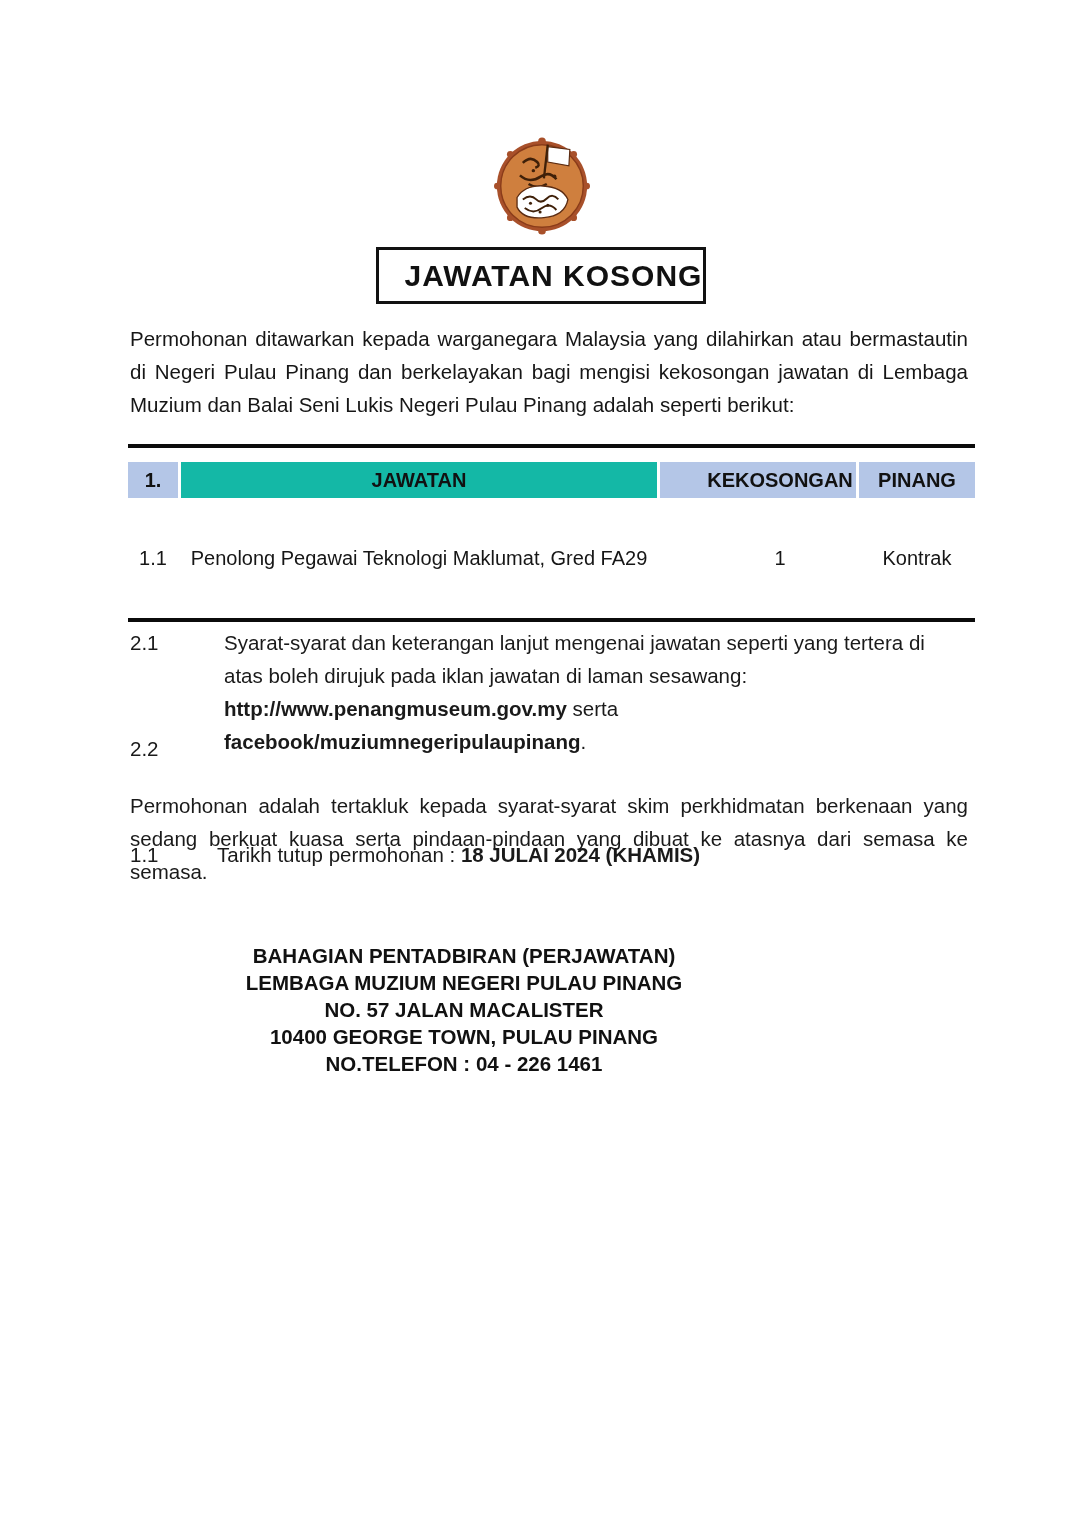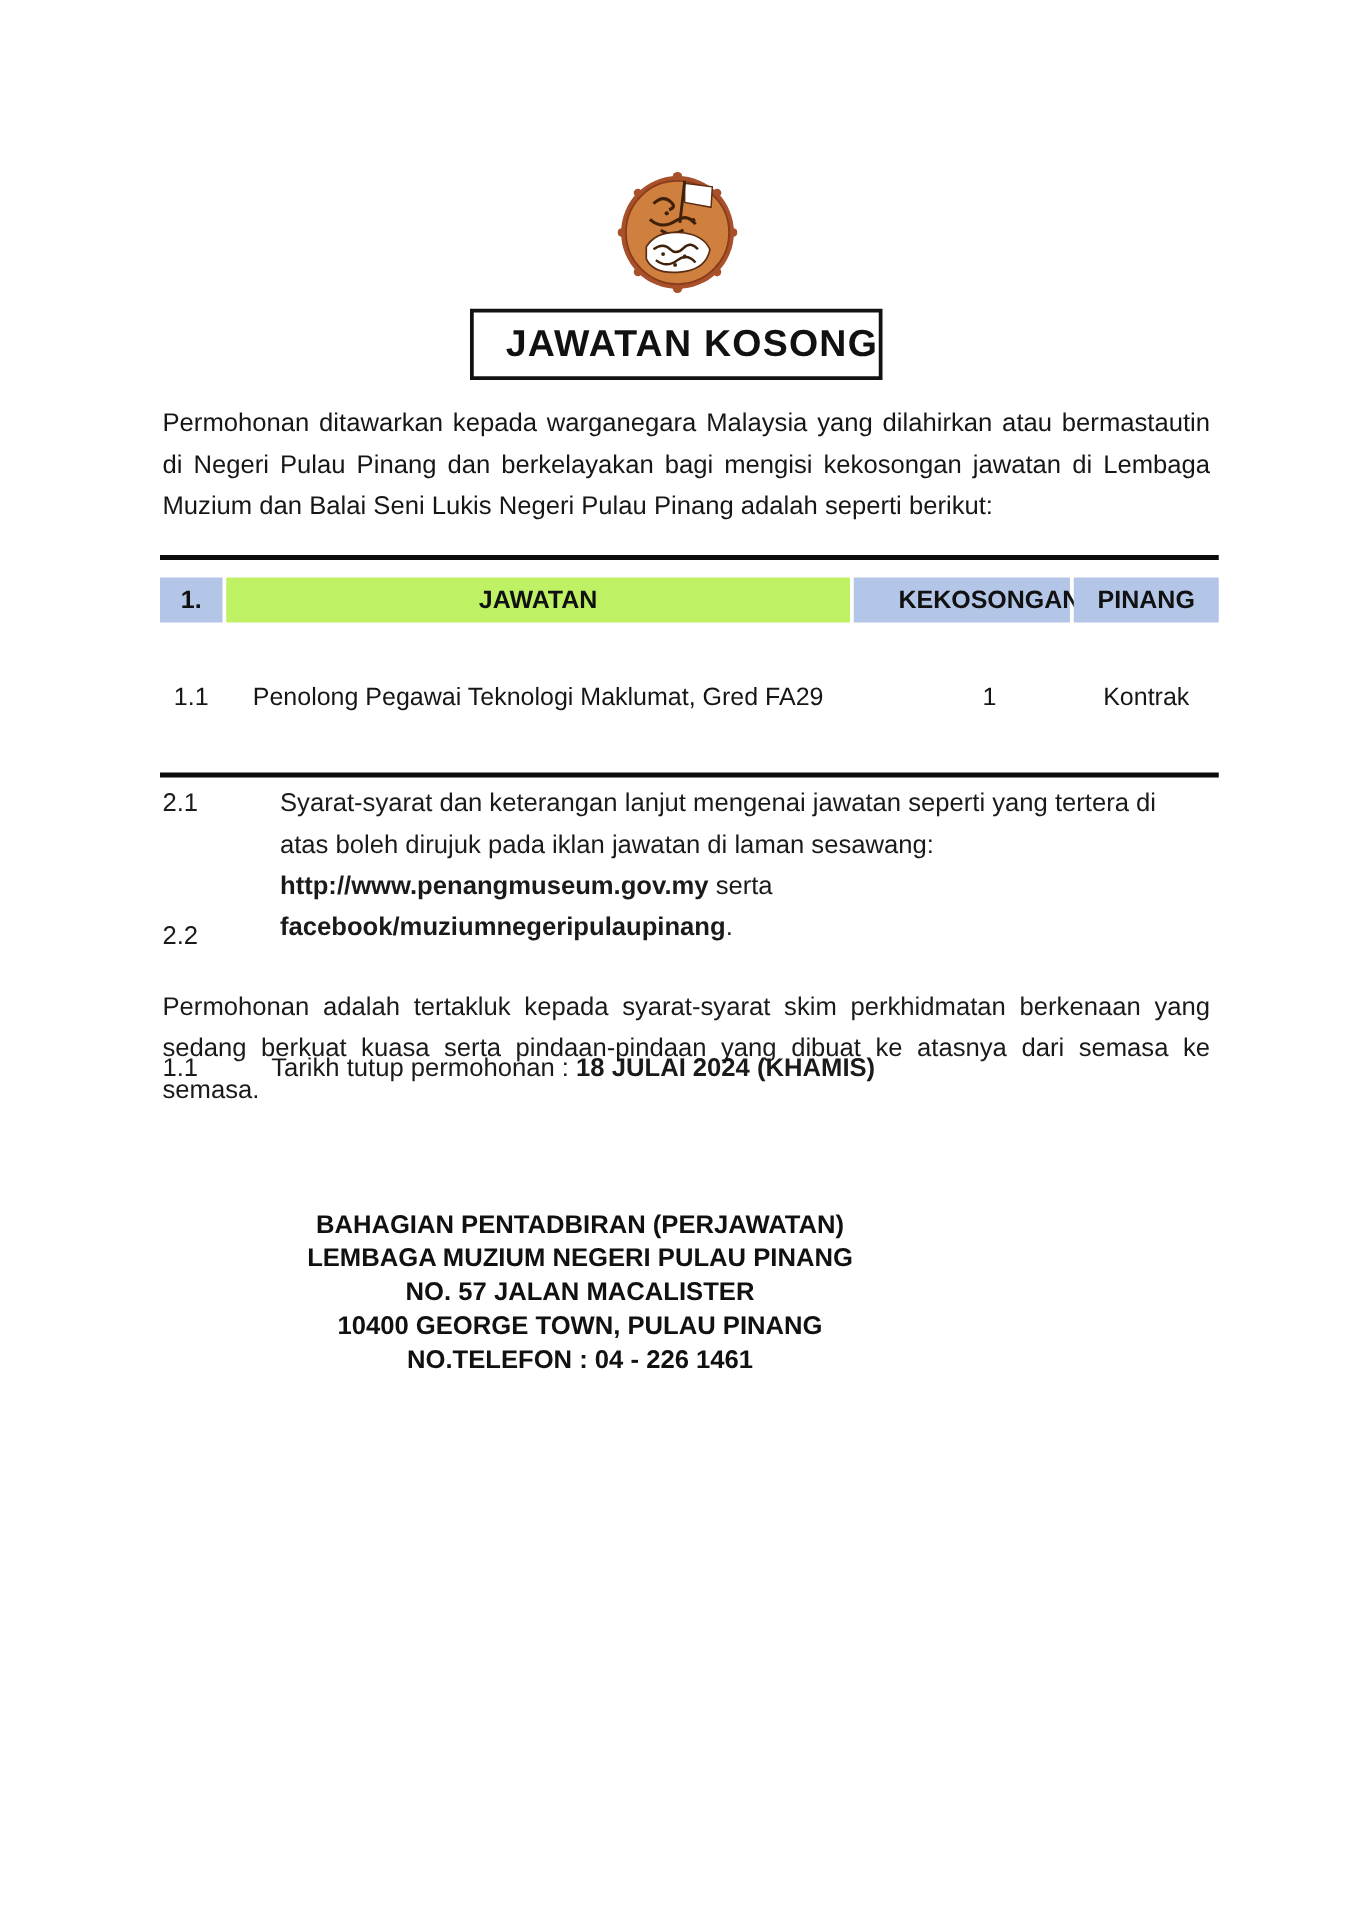--- a/index.html
+++ b/index.html
@@ -45,40 +45,40 @@
     height: 36px; display: flex; align-items: center; justify-content: center;
     font-weight: bold; font-size: 20px; color: #111;
   }
   .trow { display: flex; gap: 3px; margin-top: 42px; margin-bottom: 42px; }
   .trow .cell {
     height: 36px; display: flex; align-items: center; justify-content: center;
     font-size: 20px; color: #161616;
   }
   .c1 { width: 50px; flex: none; }
   .c2 { flex: 1; }
-  .c3 { width: 173px; flex: none; padding-left: 44px; }
+  .c3 { width: 196px; flex: none; padding-left: 44px; }
   .c4 { width: 116px; flex: none; }
 
   
   .section { position: absolute; left: 130px; width: 838px; display: flex; gap: 24px; }
   .section .num { flex: none; width: 70px; font-size: 20.5px; line-height: 33px; }
   .section.s23 .num { width: 63px; }
   .section .body { flex: 1; font-size: 20.5px; line-height: 33px; margin: 0; }
   .section.s21 .body { text-align: left; }
   .section.s22 .body { text-align: justify; }
   .s21 { top: 626px; }
   .s22 { top: 732px; flex-direction: column; }
   .s23 { top: 838px; }
   b, strong { font-weight: bold; }
 
   
   .footer {
     position: absolute; left: 0; top: 942px; width: 928px;
     text-align: center; font-weight: bold; font-size: 20.5px;
-    line-height: 27px; color: #111; margin-top: 24px;
+    line-height: 27px; color: #111;
   }
 </style>
 </head>
 <body>
 
 <div class="page">
 
   <div class="logo">
     <svg viewBox="0 0 100 108" width="96" height="104" aria-hidden="true">
 
@@ -115,21 +115,21 @@
   <div class="title-box">
     <span class="title-text">JAWATAN KOSONG</span>
   </div>
 
   <p class="intro">Permohonan ditawarkan kepada warganegara Malaysia yang dilahirkan atau bermastautin di Negeri Pulau Pinang dan berkelayakan bagi mengisi kekosongan jawatan di Lembaga Muzium dan Balai Seni Lukis Negeri Pulau Pinang adalah seperti berikut:</p>
 
   <div class="table-block">
     <div class="rule"></div>
     <div class="thead">
       <div class="cell c1" style="background: rgb(180, 198, 231);">1.</div>
-      <div class="cell c2" style="background: #bef264;">JAWATAN</div>
+      <div class="cell c2" style="background: #14b8a6;">JAWATAN</div>
       <div class="cell c3" style="background: rgb(180, 198, 231);">KEKOSONGAN</div>
       <div class="cell c4" style="background: rgb(180, 198, 231);">PINANG</div>
     </div>
     <div class="trow">
       <div class="cell c1">1.1</div>
       <div class="cell c2">Penolong Pegawai Teknologi Maklumat, Gred FA29</div>
       <div class="cell c3">1</div>
       <div class="cell c4">Kontrak</div>
     </div>
     <div class="rule"></div>

